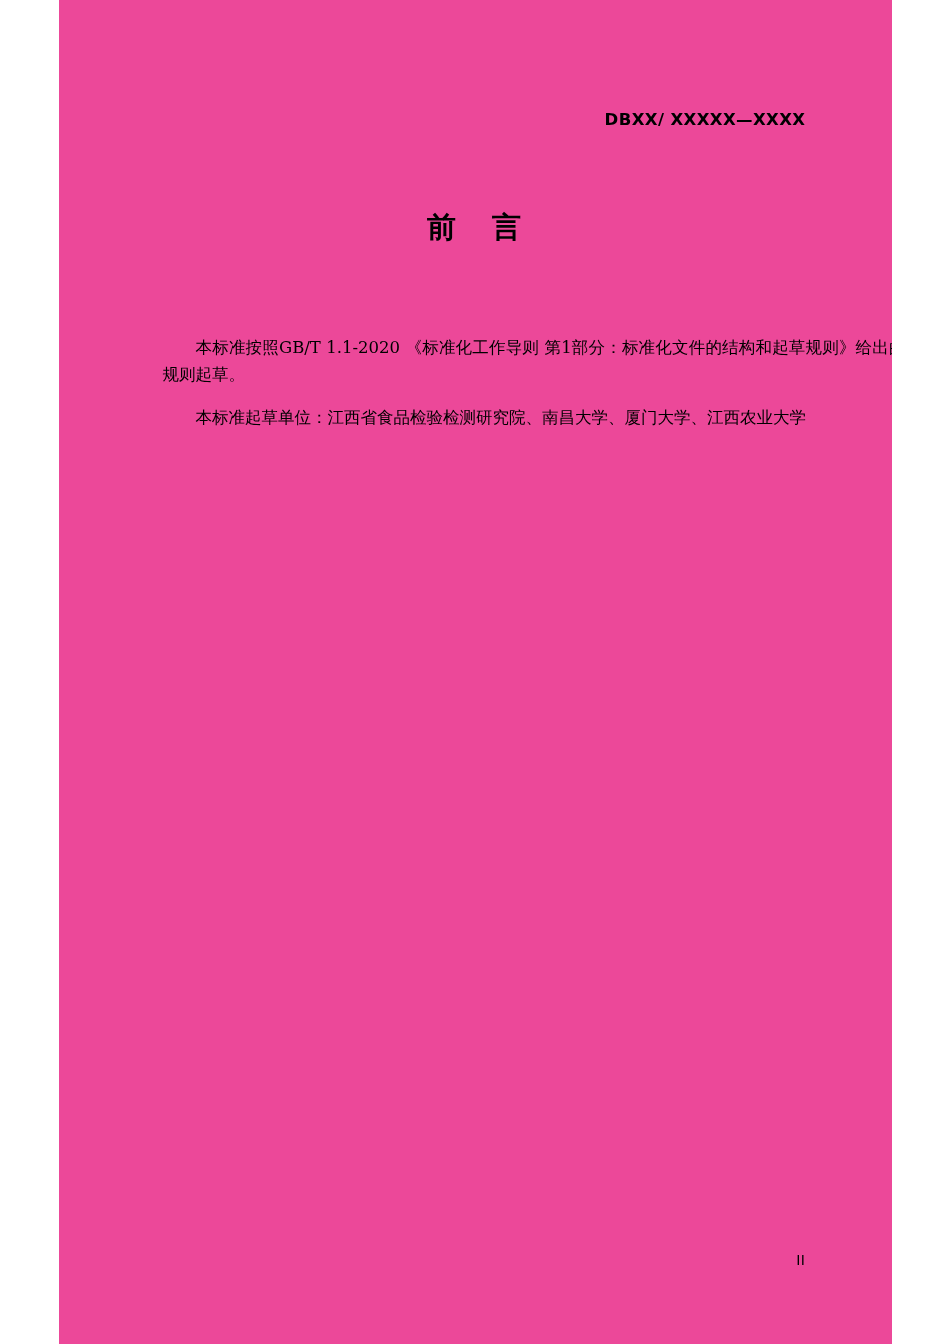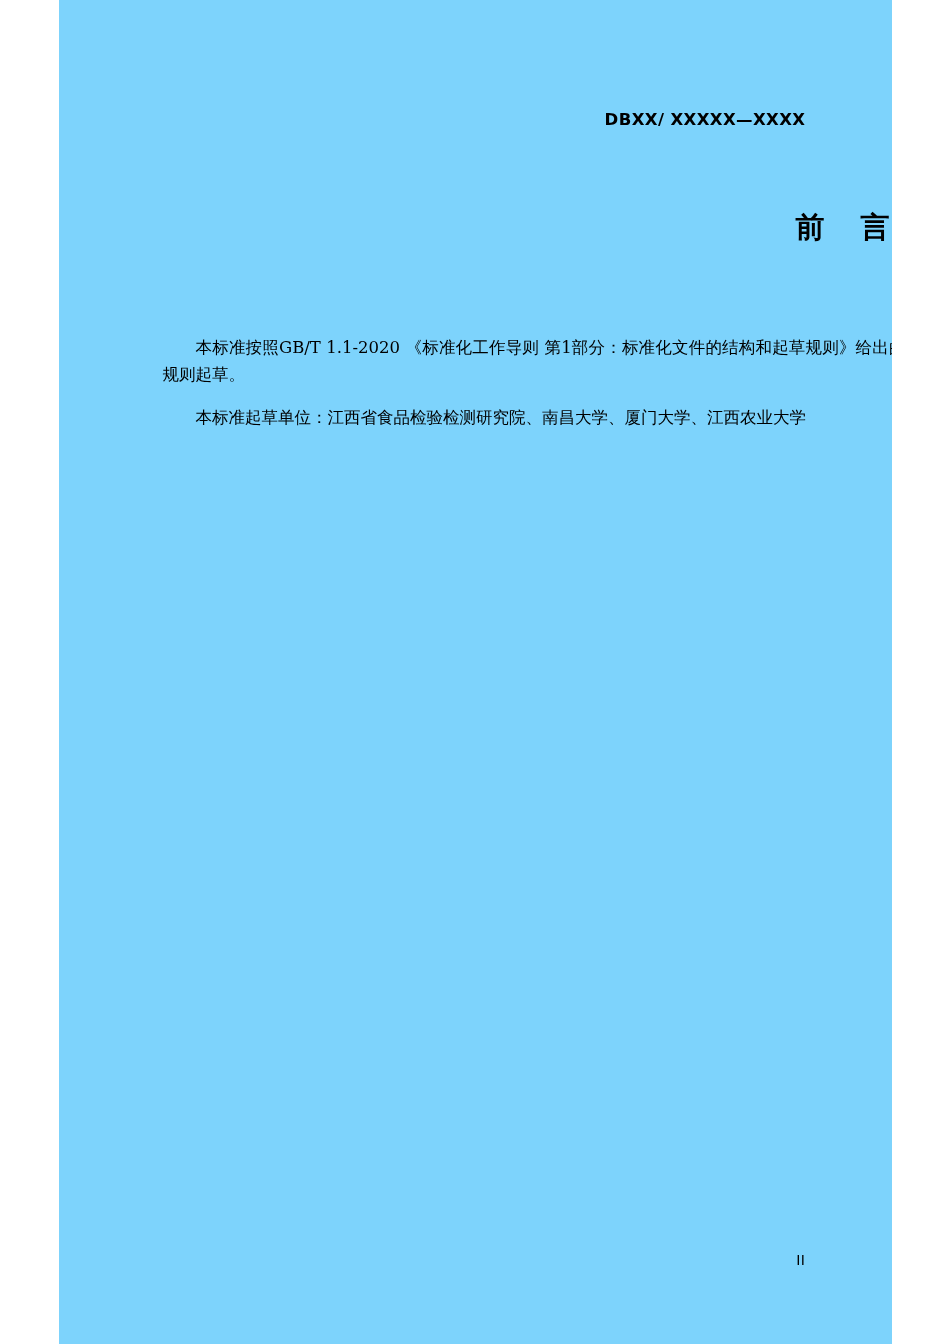--- a/index.html
+++ b/index.html
@@ -4,42 +4,42 @@
 <style>
   html, body {
     margin: 0;
     padding: 0;
     background: #ffffff;
   }
   .page {
     position: relative;
     width: 833px;
     height: 1344px;
-    background: #7dd3fc;
+    background: #ec4899;
     margin: 0 auto;
     overflow: hidden;
     font-family: "DejaVu Serif", "Liberation Serif", serif;
     color: #000000;
   }
   .header-code {
     position: absolute;
     top: 110px;
     right: 86px;
     font-family: "DejaVu Sans", "Liberation Sans", sans-serif;
     font-size: 16.5px;
     font-weight: bold;
     letter-spacing: 0.4px;
     white-space: nowrap;
   }
   .doc-title {
     position: absolute;
     top: 208px;
     left: 0;
     width: 100%;
-    text-align: right;
+    text-align: center;
     font-family: Liberation Serif, serif;
     font-size: 29px;
     font-weight: bold;
     letter-spacing: 2px;
   }
   .doc-title .gap {
     display: inline-block;
     width: 34px;
   }
   .body-block {

